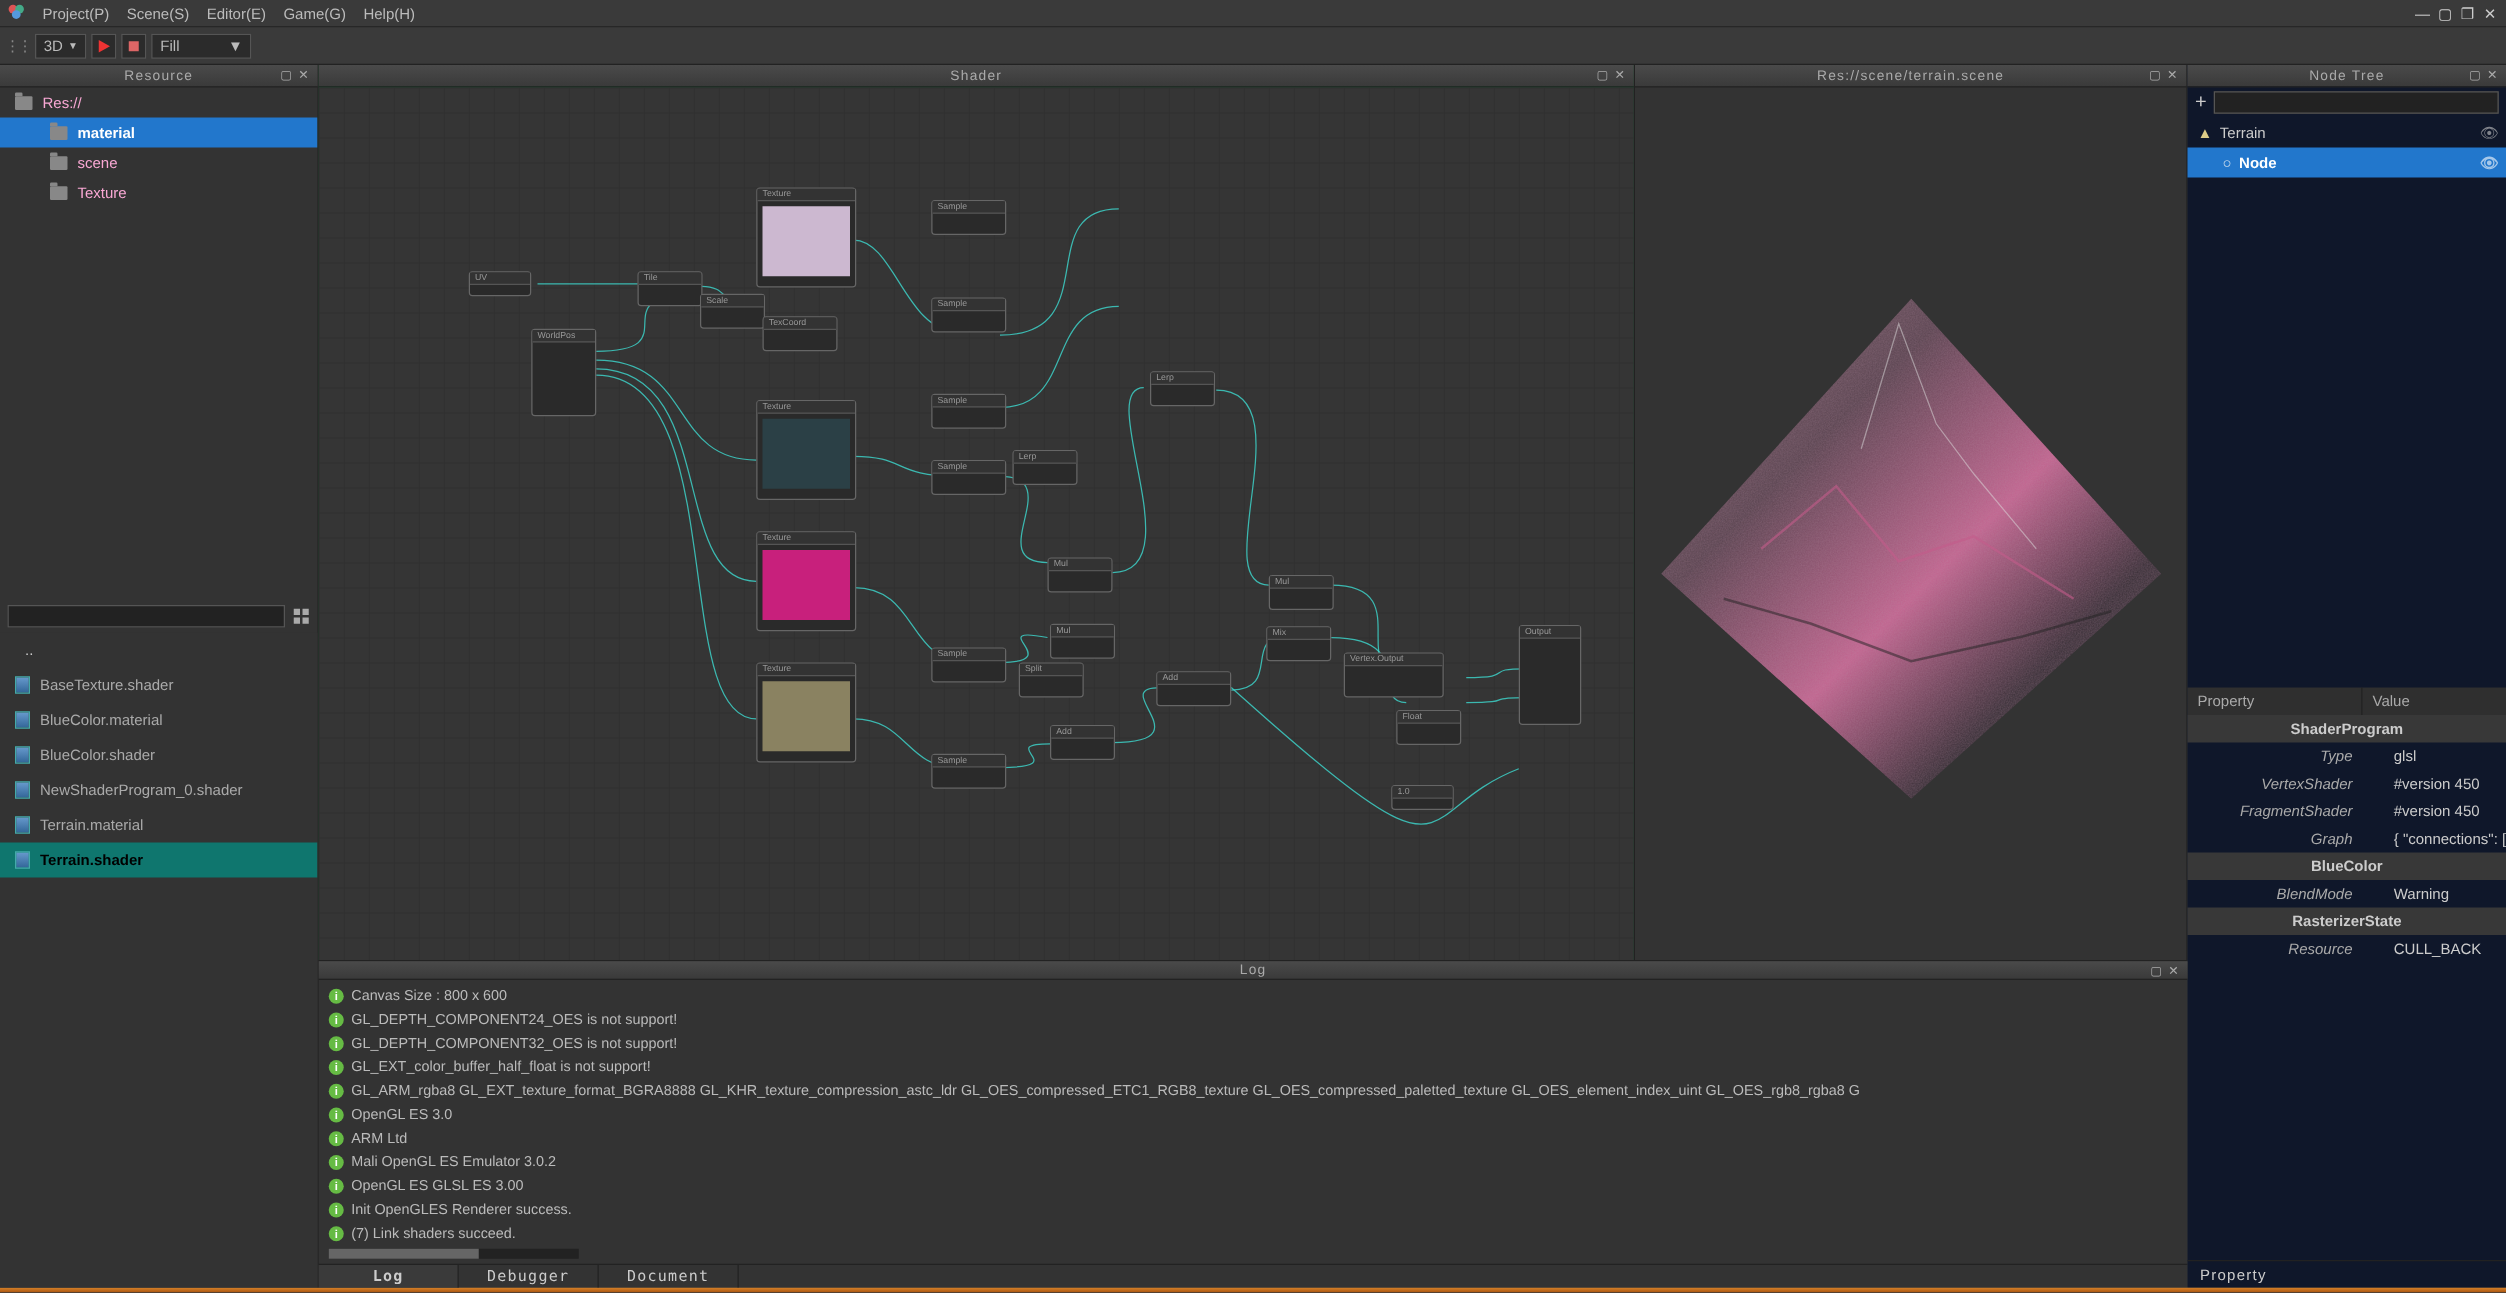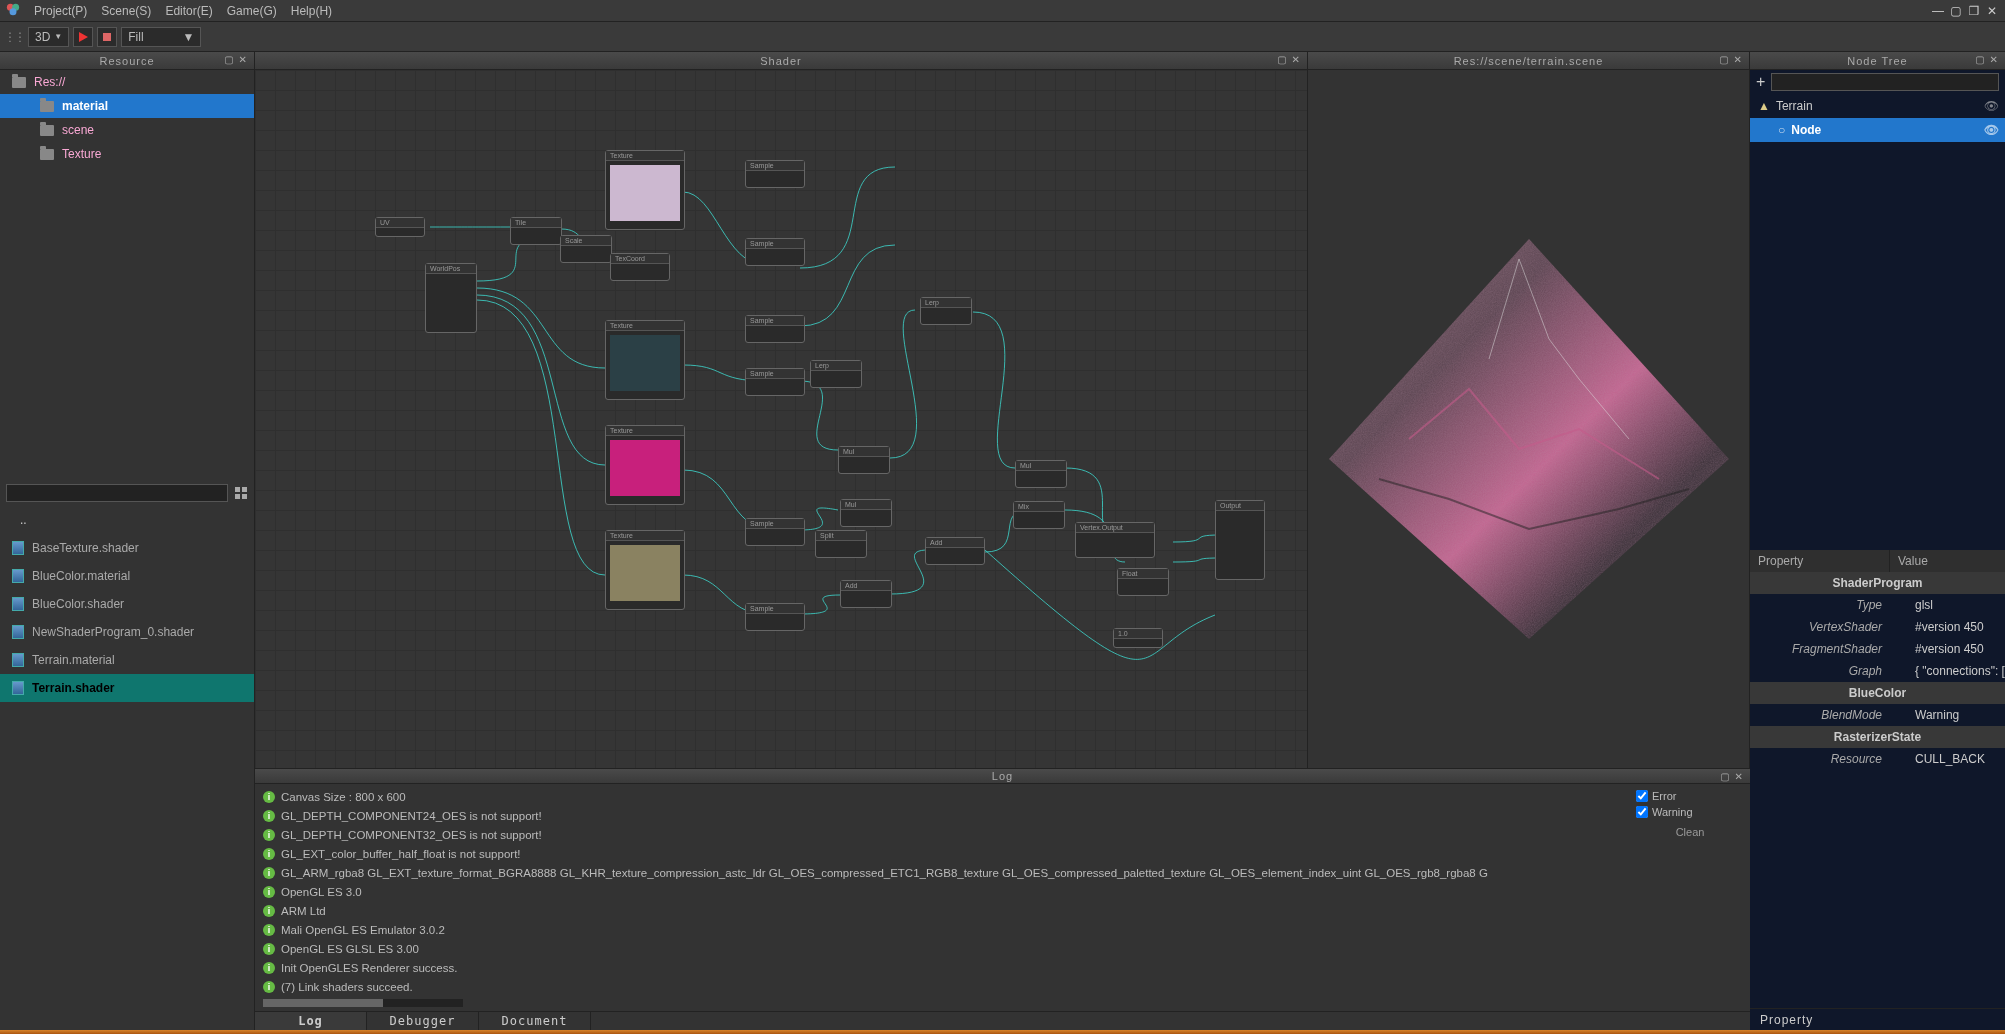--- a/index.html
+++ b/index.html
@@ -418,31 +418,20 @@
               <span>Init OpenGLES Renderer success.</span>
             </div>
           <div class="log-line">
               <span class="dot">i</span>
               <span>(7) Link shaders succeed.</span>
             </div>
           <div class="hscroll">
               <div></div>
             </div>
         </div>
-        <div class="log-side">
-          <label>
-              <input type="checkbox" checked="" style="">
-              <span>Error</span>
-            </label>
-          <label>
-              <input type="checkbox" checked="" style="">
-              <span>Warning</span>
-            </label>
-          <div class="clean">Clean</div>
-        </div>
       </div>
       <div class="log-tabs">
         <div class="log-tab active">Log</div>
         <div class="log-tab">Debugger</div>
         <div class="log-tab">Document</div>
       </div>
     </div>
   </div>
 
   <div class="right">

